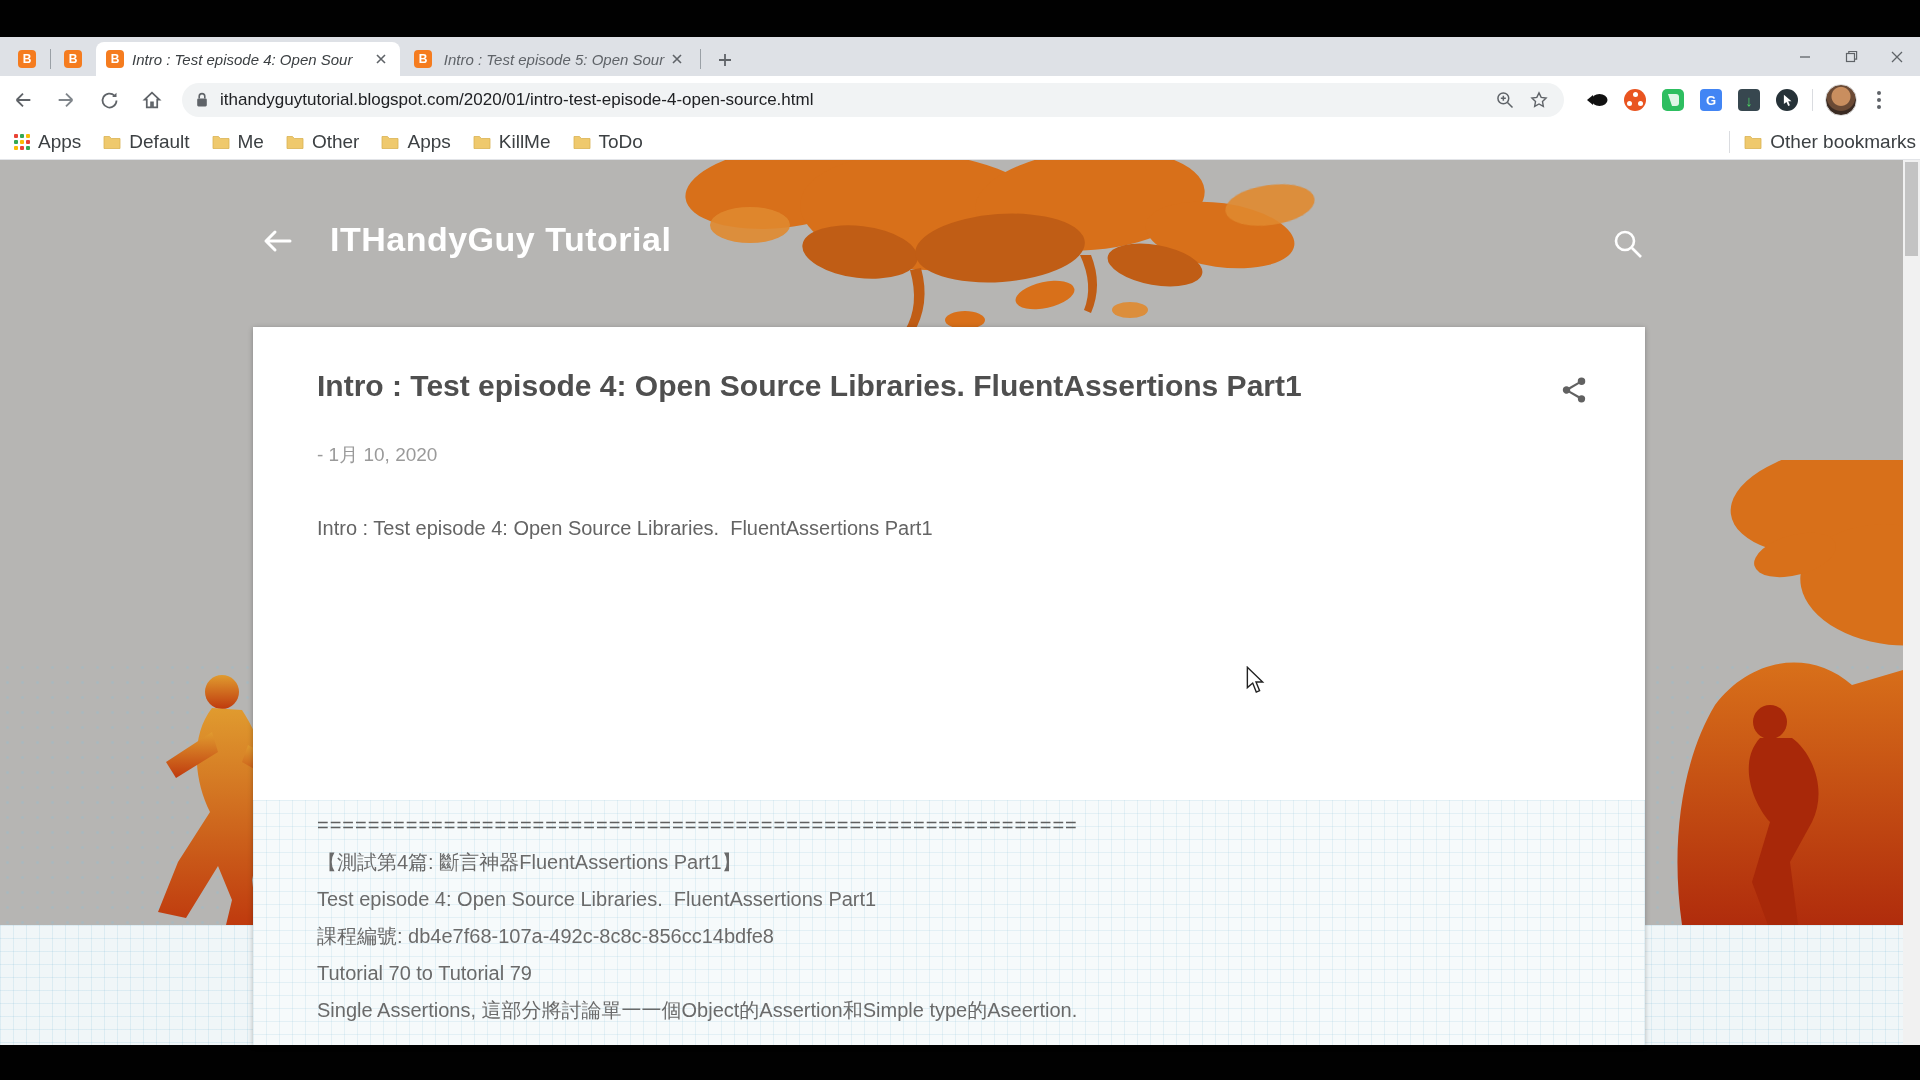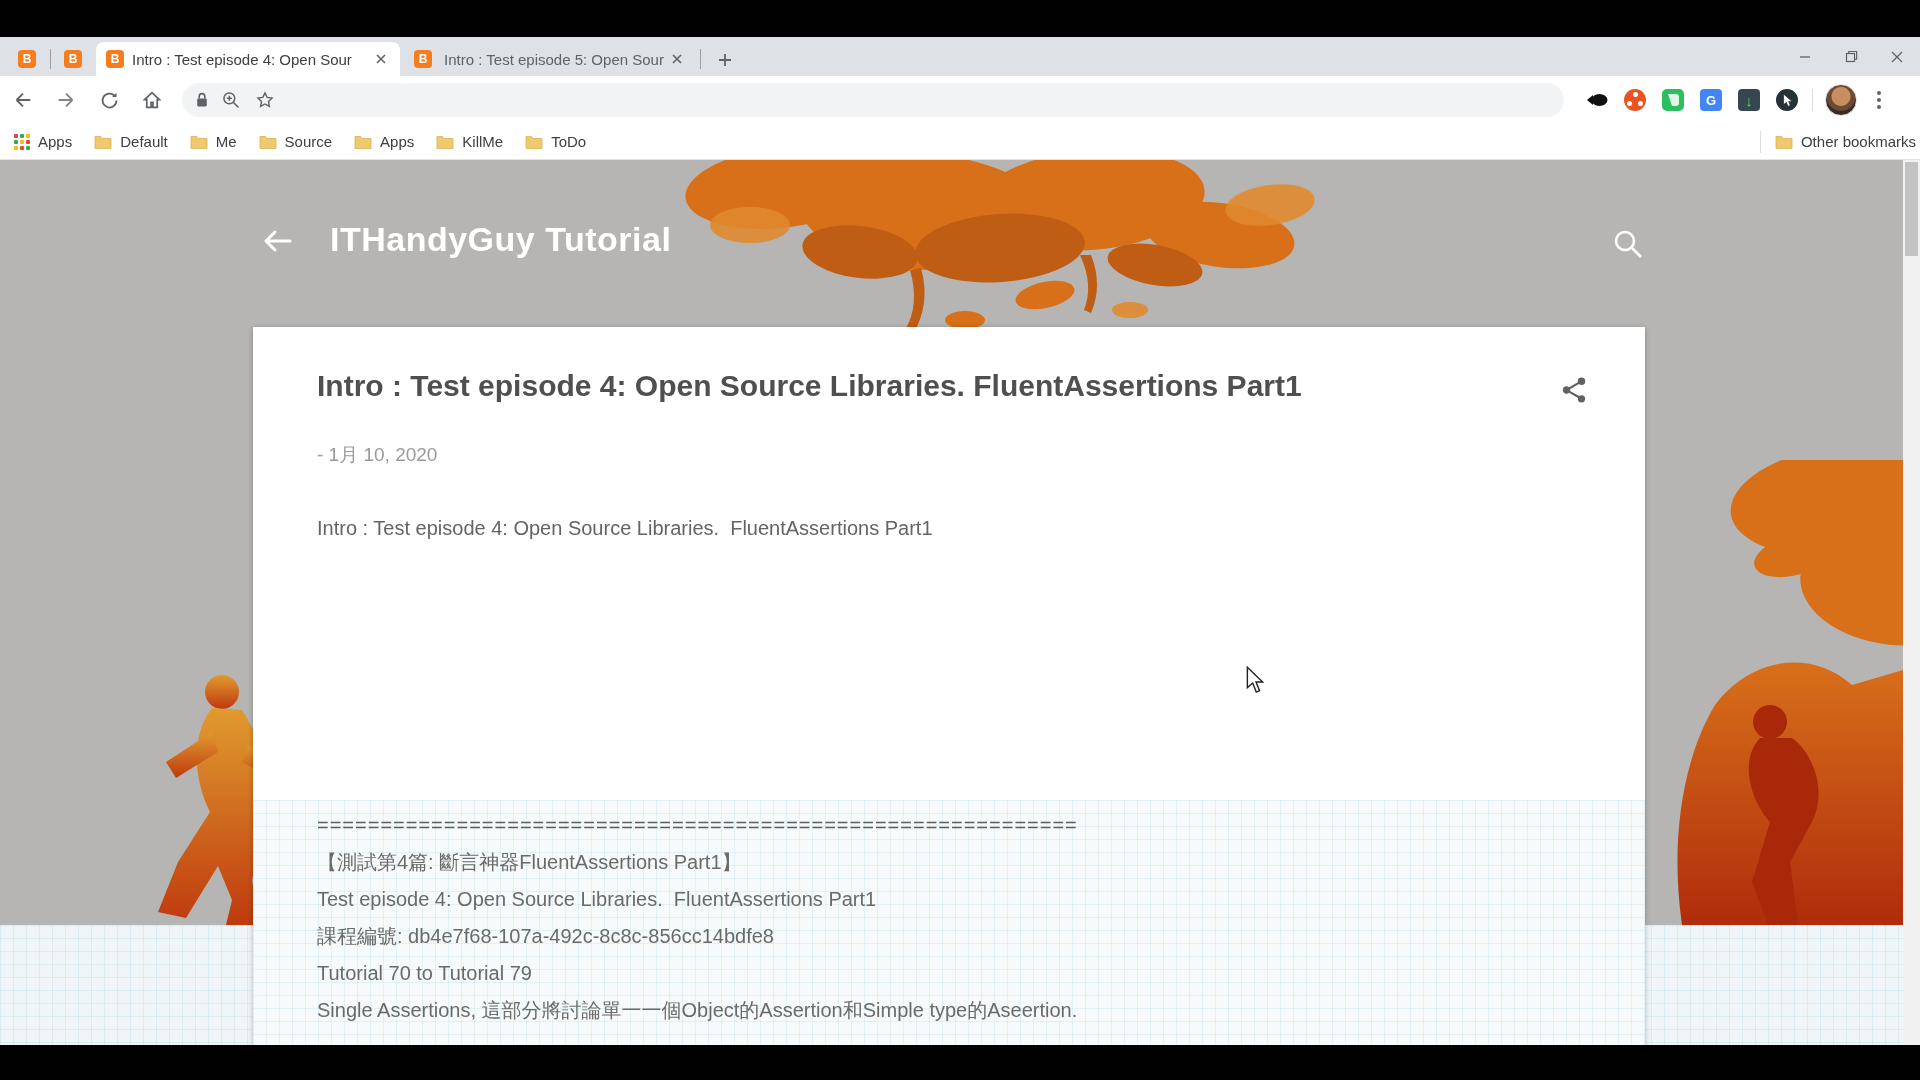--- a/index.html
+++ b/index.html
@@ -14,21 +14,21 @@
   
   .tabstrip { position:absolute; left:0; top:37px; width:1920px; height:39px; background:#dee1e6; }
   .pinned-tab { position:absolute; top:5px; width:38px; height:34px; display:flex; align-items:center; justify-content:center; }
   .pinned-1 { left:8px; } .pinned-2 { left:54px; }
   .tab-vsep { position:absolute; top:12px; width:1px; height:20px; background:#9aa0a6; }
   .favicon-blogger { width:18px; height:18px; border-radius:4px; background:#f57c1f; color:#fff;
                      font-size:12px; font-weight:bold; display:flex; align-items:center; justify-content:center; }
   .tab { position:absolute; top:5px; height:34px; display:flex; align-items:center; padding:0 10px; }
   .tab-active { left:96px; width:304px; background:#fff; border-radius:8px 8px 0 0; }
   .tab-inactive { left:404px; width:292px; }
-  .tab-title { flex:1; margin-left:8px; font-size:15px; color:#3c4043; white-space:nowrap; overflow:hidden; }
+  .tab-title { flex:1; margin-left:8px; font-size:15px; color:#3c4043; white-space:nowrap; overflow:hidden;font-style:italic; }
   .tab-inactive .tab-title { color:#5f6368;text-align:center; }
   .tab-close { width:18px; height:18px; display:flex; align-items:center; justify-content:center; border-radius:50%; }
   .newtab-btn { position:absolute; left:712px; top:10px; width:26px; height:26px; border-radius:50%;
                 display:flex; align-items:center; justify-content:center; }
   .win-controls { position:absolute; right:0; top:0; height:39px; display:flex; }
   .win-btn { width:46px; height:39px; display:flex; align-items:center; justify-content:center; }
 
   
   .navbar { position:absolute; left:0; top:76px; width:1920px; height:48px; background:#fff; display:flex; align-items:center; }
   .nav-btn { width:40px; height:40px; margin-left:3px; display:flex; align-items:center; justify-content:center; border-radius:50%; }
@@ -48,21 +48,21 @@
   .ext-point  { width:22px; height:22px; border-radius:50%; background:#263238; display:flex; align-items:center; justify-content:center; }
   .tool-vsep { width:1px; height:22px; background:#dadce0; margin:0 6px; }
   .avatar { width:32px; height:32px; border-radius:50%; margin-left:6px;
             background:radial-gradient(circle at 50% 38%, #c98e5f 0 9px, #6b4a35 10px 14px, #3a2a22 15px); border:1px solid #ddd; }
   .menu-dots { width:28px; height:28px; margin:0 10px 0 8px; display:flex; flex-direction:column;
                align-items:center; justify-content:center; gap:3px; }
   .menu-dots i { width:4px; height:4px; border-radius:50%; background:#5f6368; }
 
   
   .bookbar { position:absolute; left:0; top:124px; width:1920px; height:36px; background:#fff;
-             border-bottom:1px solid #e2e4e8; display:flex; align-items:center; font-size:15px; color:#3c4043; }
+             border-bottom:1px solid #e2e4e8; display:flex; align-items:center; font-size:19px; color:#3c4043; }
   .bm-item { display:flex; align-items:center; margin-left:22px; }
   .bm-item:first-child { margin-left:14px; }
   .bm-label { margin-left:8px; }
   .apps-grid { width:16px; height:16px; display:grid; grid-template-columns:repeat(3,4px); grid-template-rows:repeat(3,4px); gap:2px; }
   .apps-grid i { border-radius:1px; }
   .folder-svg { width:18px; height:15px; }
   .bm-right { margin-left:auto; display:flex; align-items:center; margin-right:4px; }
   .bm-right .tool-vsep { margin-right:14px; }
 
   
@@ -185,20 +185,21 @@
       <svg width="22" height="22" viewBox="0 0 24 24">
           <path d="M12 4 4 11.5 h2.3 V20 h4.7 v-5.3 h2 V20 h4.7 v-8.5 H20 Z" fill="none" stroke="#5f6368" stroke-width="1.9"></path>
         </svg>
     </div>
 
     <div class="addressbar">
       <svg width="16" height="18" viewBox="0 0 20 22">
         <rect x="4" y="9" width="12" height="10" rx="1.6" fill="#5f6368"></rect>
         <path d="M6.5 9 V6.5 a3.5 3.5 0 0 1 7 0 V9" stroke="#5f6368" stroke-width="2" fill="none"></path>
       </svg>
+      <span class="url-text">ithandyguytutorial.blogspot.com/2020/01/intro-test-episode-4-open-source.html</span>
       <span class="pill-icon">
         <svg width="20" height="20" viewBox="0 0 24 24" fill="none" stroke="#5f6368" stroke-width="1.8">
           <circle cx="10" cy="10" r="6.5"></circle>
             <path d="M15 15 L21 21 M7 10 h6 M10 7 v6"></path>
         </svg>
       </span>
       <span class="pill-icon">
         <svg width="20" height="20" viewBox="0 0 24 24" fill="none" stroke="#5f6368" stroke-width="1.7">
           <path d="M12 3.5 l2.6 5.4 5.9.8 -4.3 4.1 1 5.8 L12 16.8 6.8 19.6 l1-5.8 L3.5 9.7 l5.9-.8 Z"></path>
         </svg>
@@ -274,21 +275,21 @@
     <div class="bm-item">
       <svg class="folder-svg" viewBox="0 0 18 15">
           <path d="M1 2.5 h5.5 l1.8 2 H17 v10 H1 Z" fill="#efc96d" stroke="#d9b254" stroke-width=".8"></path>
         </svg>
       <span class="bm-label">Me</span>
     </div>
     <div class="bm-item">
       <svg class="folder-svg" viewBox="0 0 18 15">
           <path d="M1 2.5 h5.5 l1.8 2 H17 v10 H1 Z" fill="#efc96d" stroke="#d9b254" stroke-width=".8"></path>
         </svg>
-      <span class="bm-label">Source</span>
+      <span class="bm-label">Other</span>
     </div>
     <div class="bm-item">
       <svg class="folder-svg" viewBox="0 0 18 15">
           <path d="M1 2.5 h5.5 l1.8 2 H17 v10 H1 Z" fill="#efc96d" stroke="#d9b254" stroke-width=".8"></path>
         </svg>
       <span class="bm-label">Apps</span>
     </div>
     <div class="bm-item">
       <svg class="folder-svg" viewBox="0 0 18 15">
           <path d="M1 2.5 h5.5 l1.8 2 H17 v10 H1 Z" fill="#efc96d" stroke="#d9b254" stroke-width=".8"></path>

